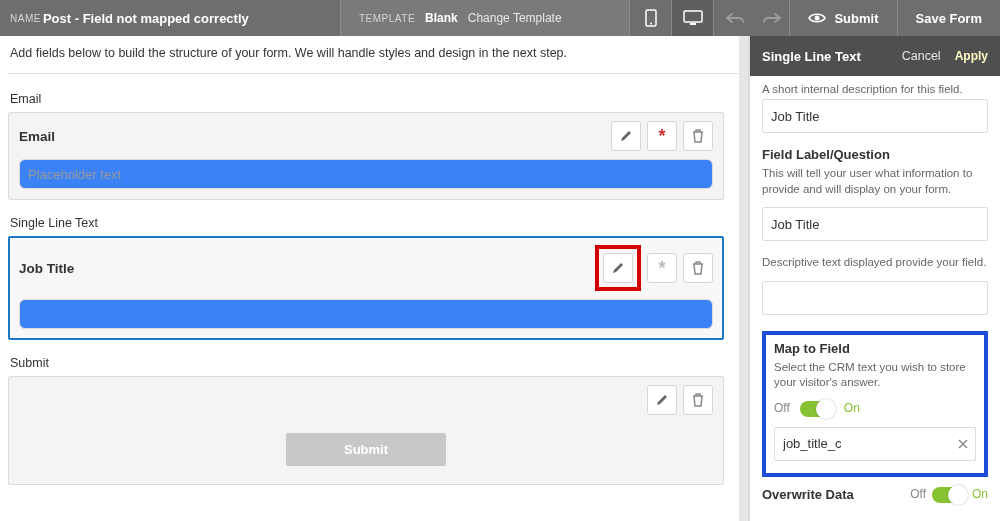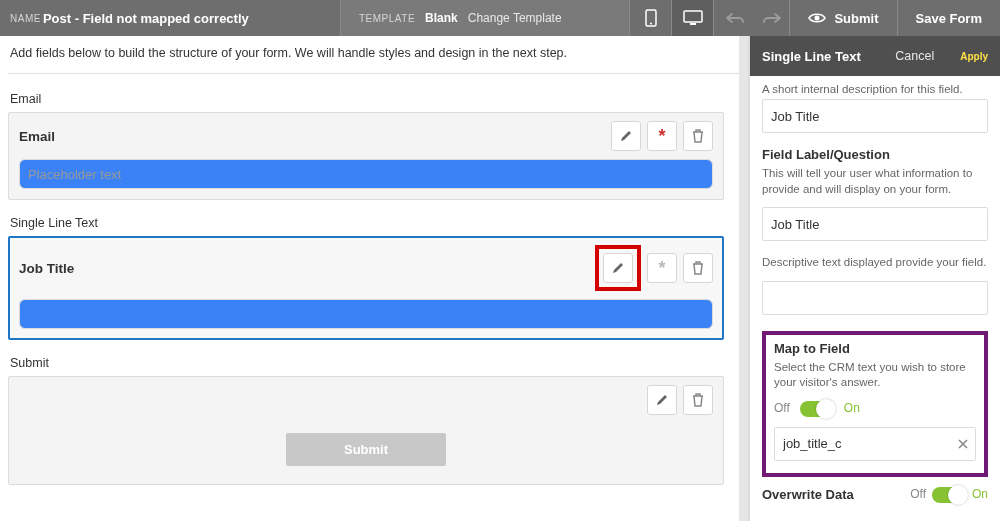--- a/index.html
+++ b/index.html
@@ -44,29 +44,29 @@
 
   .submit-card { background:#f4f4f4; border:1px solid #dcdcdc; border-radius:2px; padding:8px 10px 18px 10px; text-align:center; }
   .submit-card .fld-head-actions { justify-content:flex-end; display:flex; }
   .submit-btn { display:inline-block; margin-top:18px; background:#c8c8c8; color:#fff; font-weight:bold; font-size:13px; padding:9px 58px; border-radius:2px; }
 
   
   .panel { width:250px; height:100%; display:flex; flex-direction:column; background:#fff; }
   .panel-head { display:flex; align-items:center; height:40px; background:#4f4f4f; color:#fff; padding:0 12px; font-size:13px; }
   .panel-head-title { font-weight:bold; flex:1; }
   .panel-head-cancel { color:#e6e6e6; font-size:12.5px; margin-right:14px; cursor:pointer;text-align:right; }
-  .panel-head-apply { color:#fde047; font-size:10px; font-weight:bold; cursor:pointer;margin-left:12px; }
+  .panel-head-apply { color:#fef9c3; font-size:12px; font-weight:bold; cursor:pointer; }
 
   .panel-body { flex:1; overflow:hidden; padding:7px 12px 0 12px; font-size:12.5px; }
   .p-desc { color:#666; font-size:11.5px; margin-bottom:4px; }
   .p-input { width:100%; height:34px; border:1px solid #dcdcdc; border-radius:2px; padding:0 8px; font-size:13px; color:#333; margin-bottom:14px; }
   .p-section-title { font-weight:bold; font-size:13px; margin-bottom:4px; }
   .p-hint { color:#666; font-size:11.5px; line-height:1.35; margin-bottom:10px; }
 
-  .map-box { border:4px solid #701a75; padding:6px 8px 12px 8px; margin-top:2px; }
+  .map-box { border:4px solid #1d4ed8; padding:6px 8px 12px 8px; margin-top:2px; }
   .toggle-row { display:flex; gap:10px; margin:6px 0 10px 0; font-size:12px; }
   .toggle-off { color:#888; }
   .toggle-on { color:#86c232; }
   .toggle { width:34px; height:16px; border-radius:9px; background:#86c232; position:relative; }
   .toggle::after { content:""; position:absolute; top:-2px; right:-2px; width:20px; height:20px; border-radius:50%; background:#fff; box-shadow:0 0 2px rgba(0,0,0,0.3); }
   .toggle-right { width:34px; height:16px; border-radius:9px; background:#86c232; position:relative; }
   .toggle-right::after { content:""; position:absolute; top:-2px; right:-2px; width:20px; height:20px; border-radius:50%; background:#fff; box-shadow:0 0 2px rgba(0,0,0,0.3); }
 
   .map-input { width:100%; height:34px; border:1px solid #dcdcdc; border-radius:2px; padding:0 8px; font-size:13px; color:#333; position:relative; }
   .map-wrap { position:relative; }

